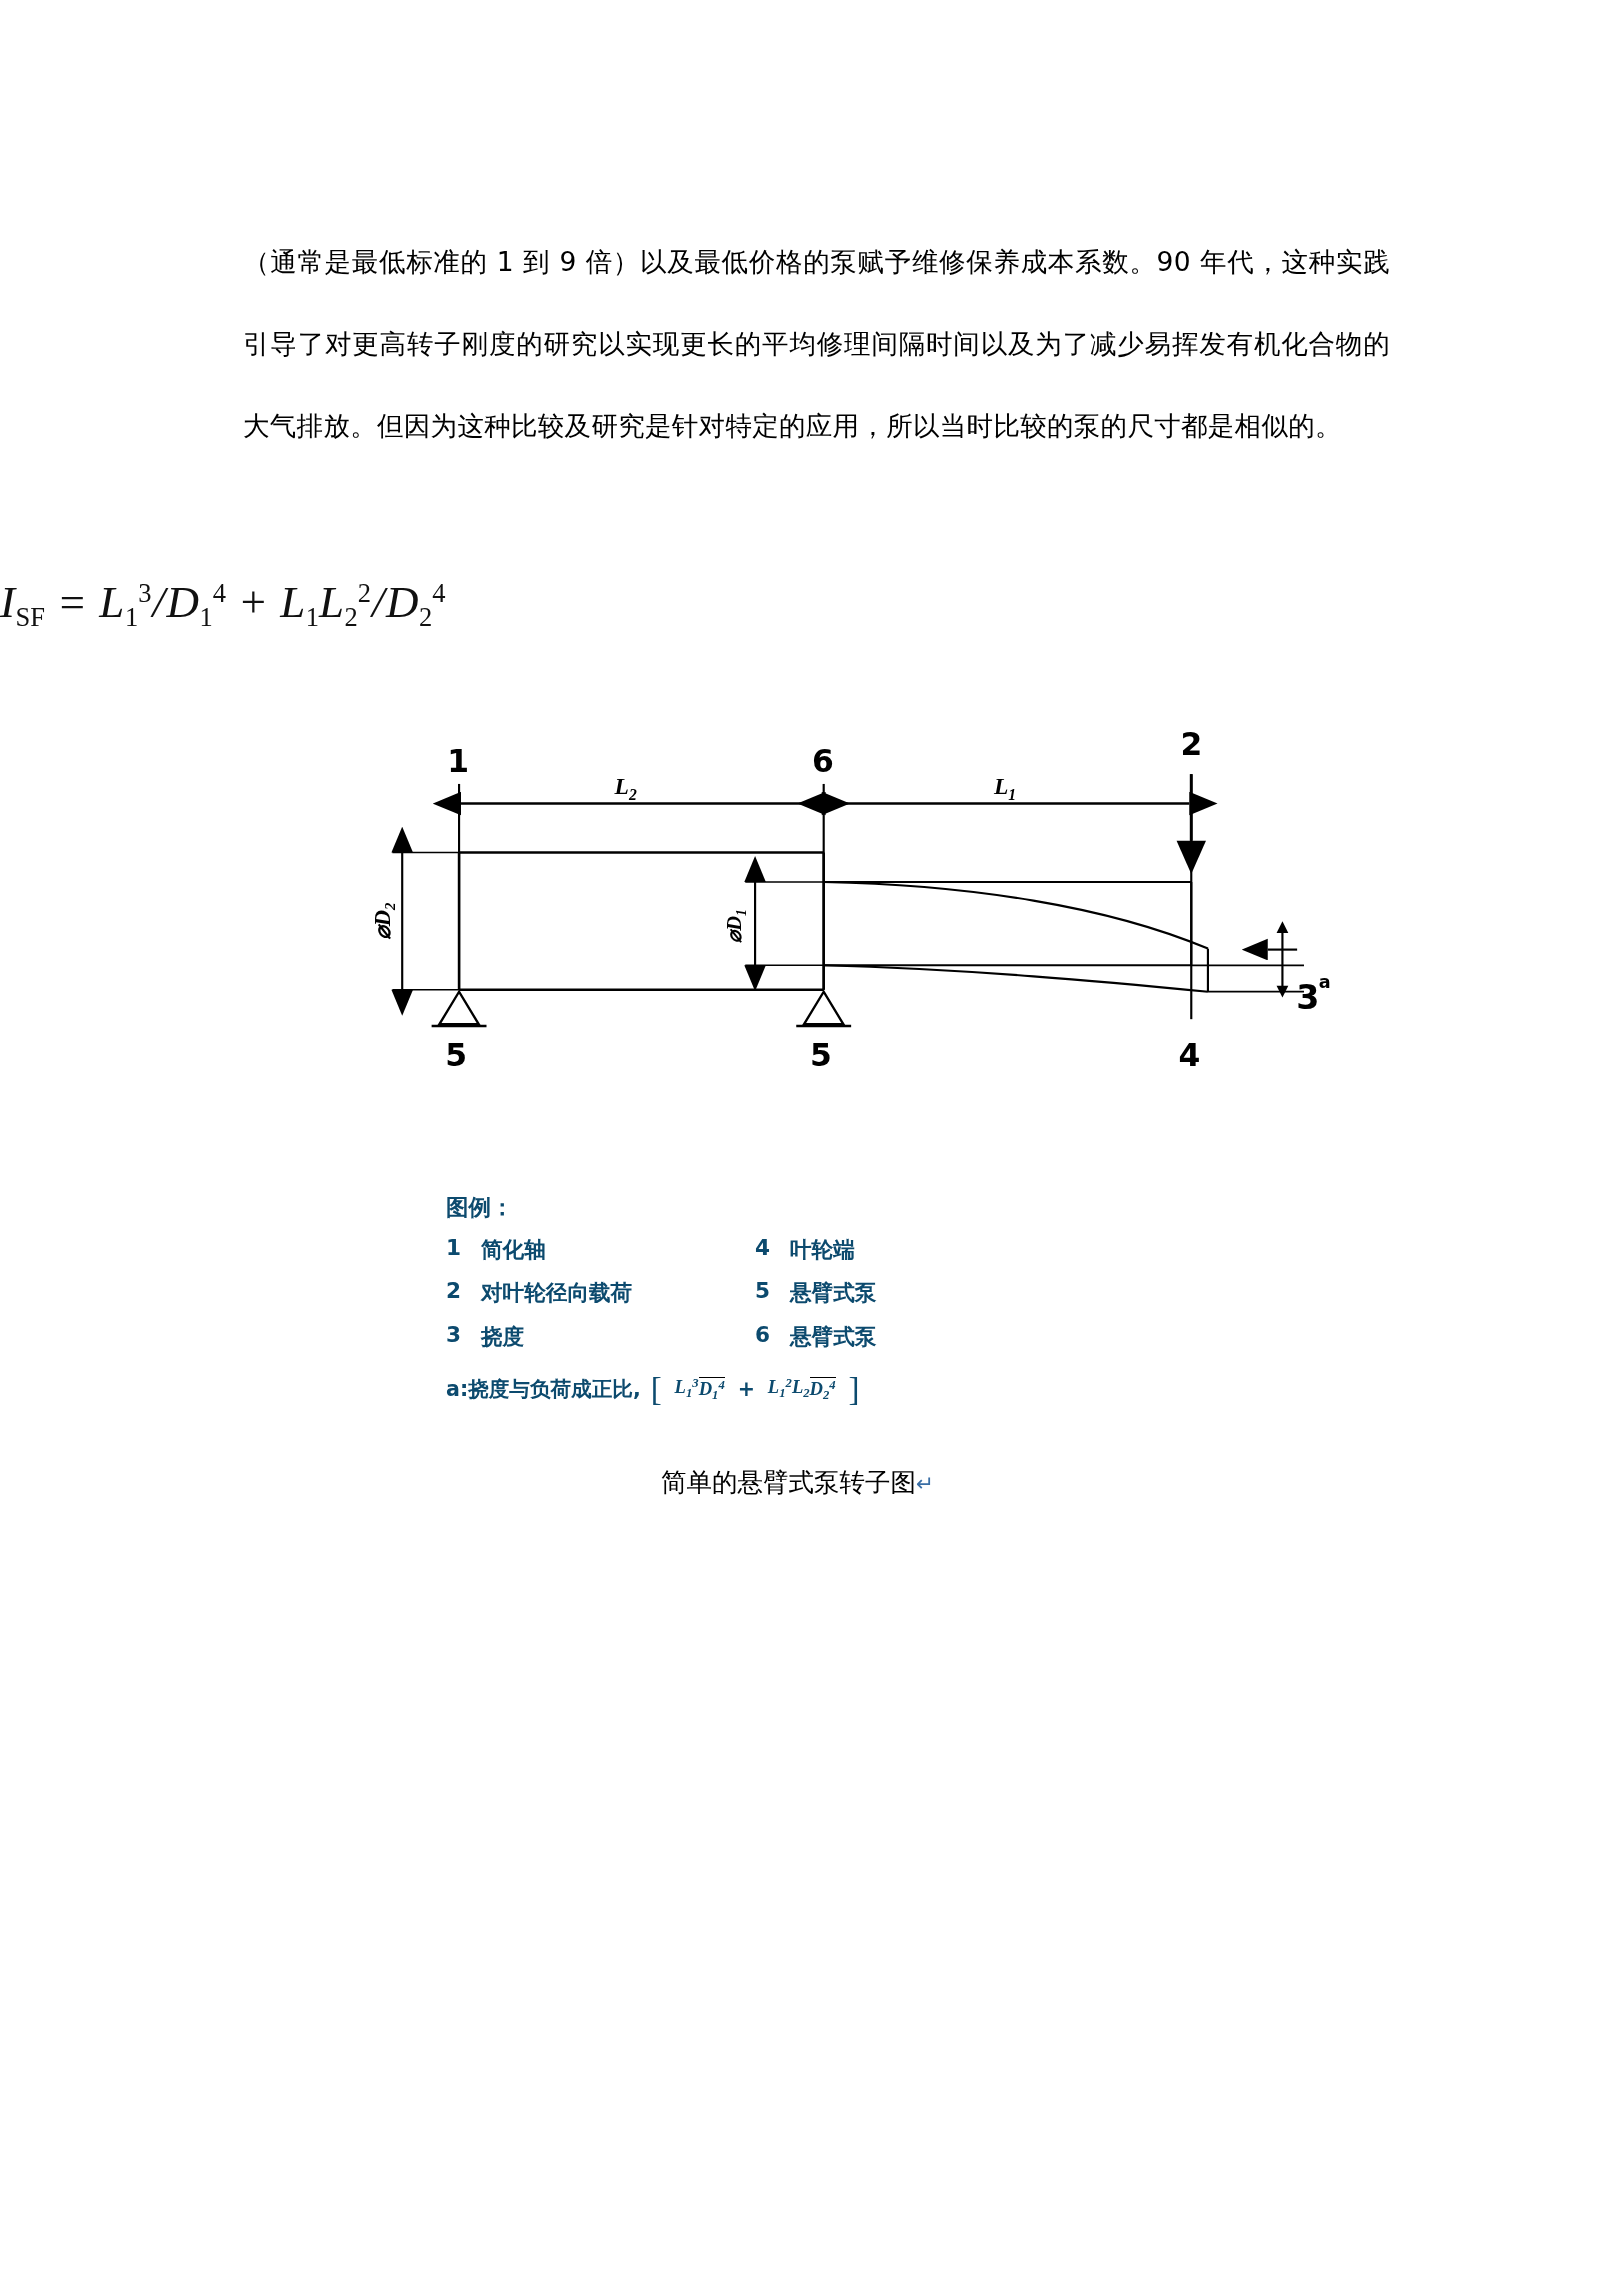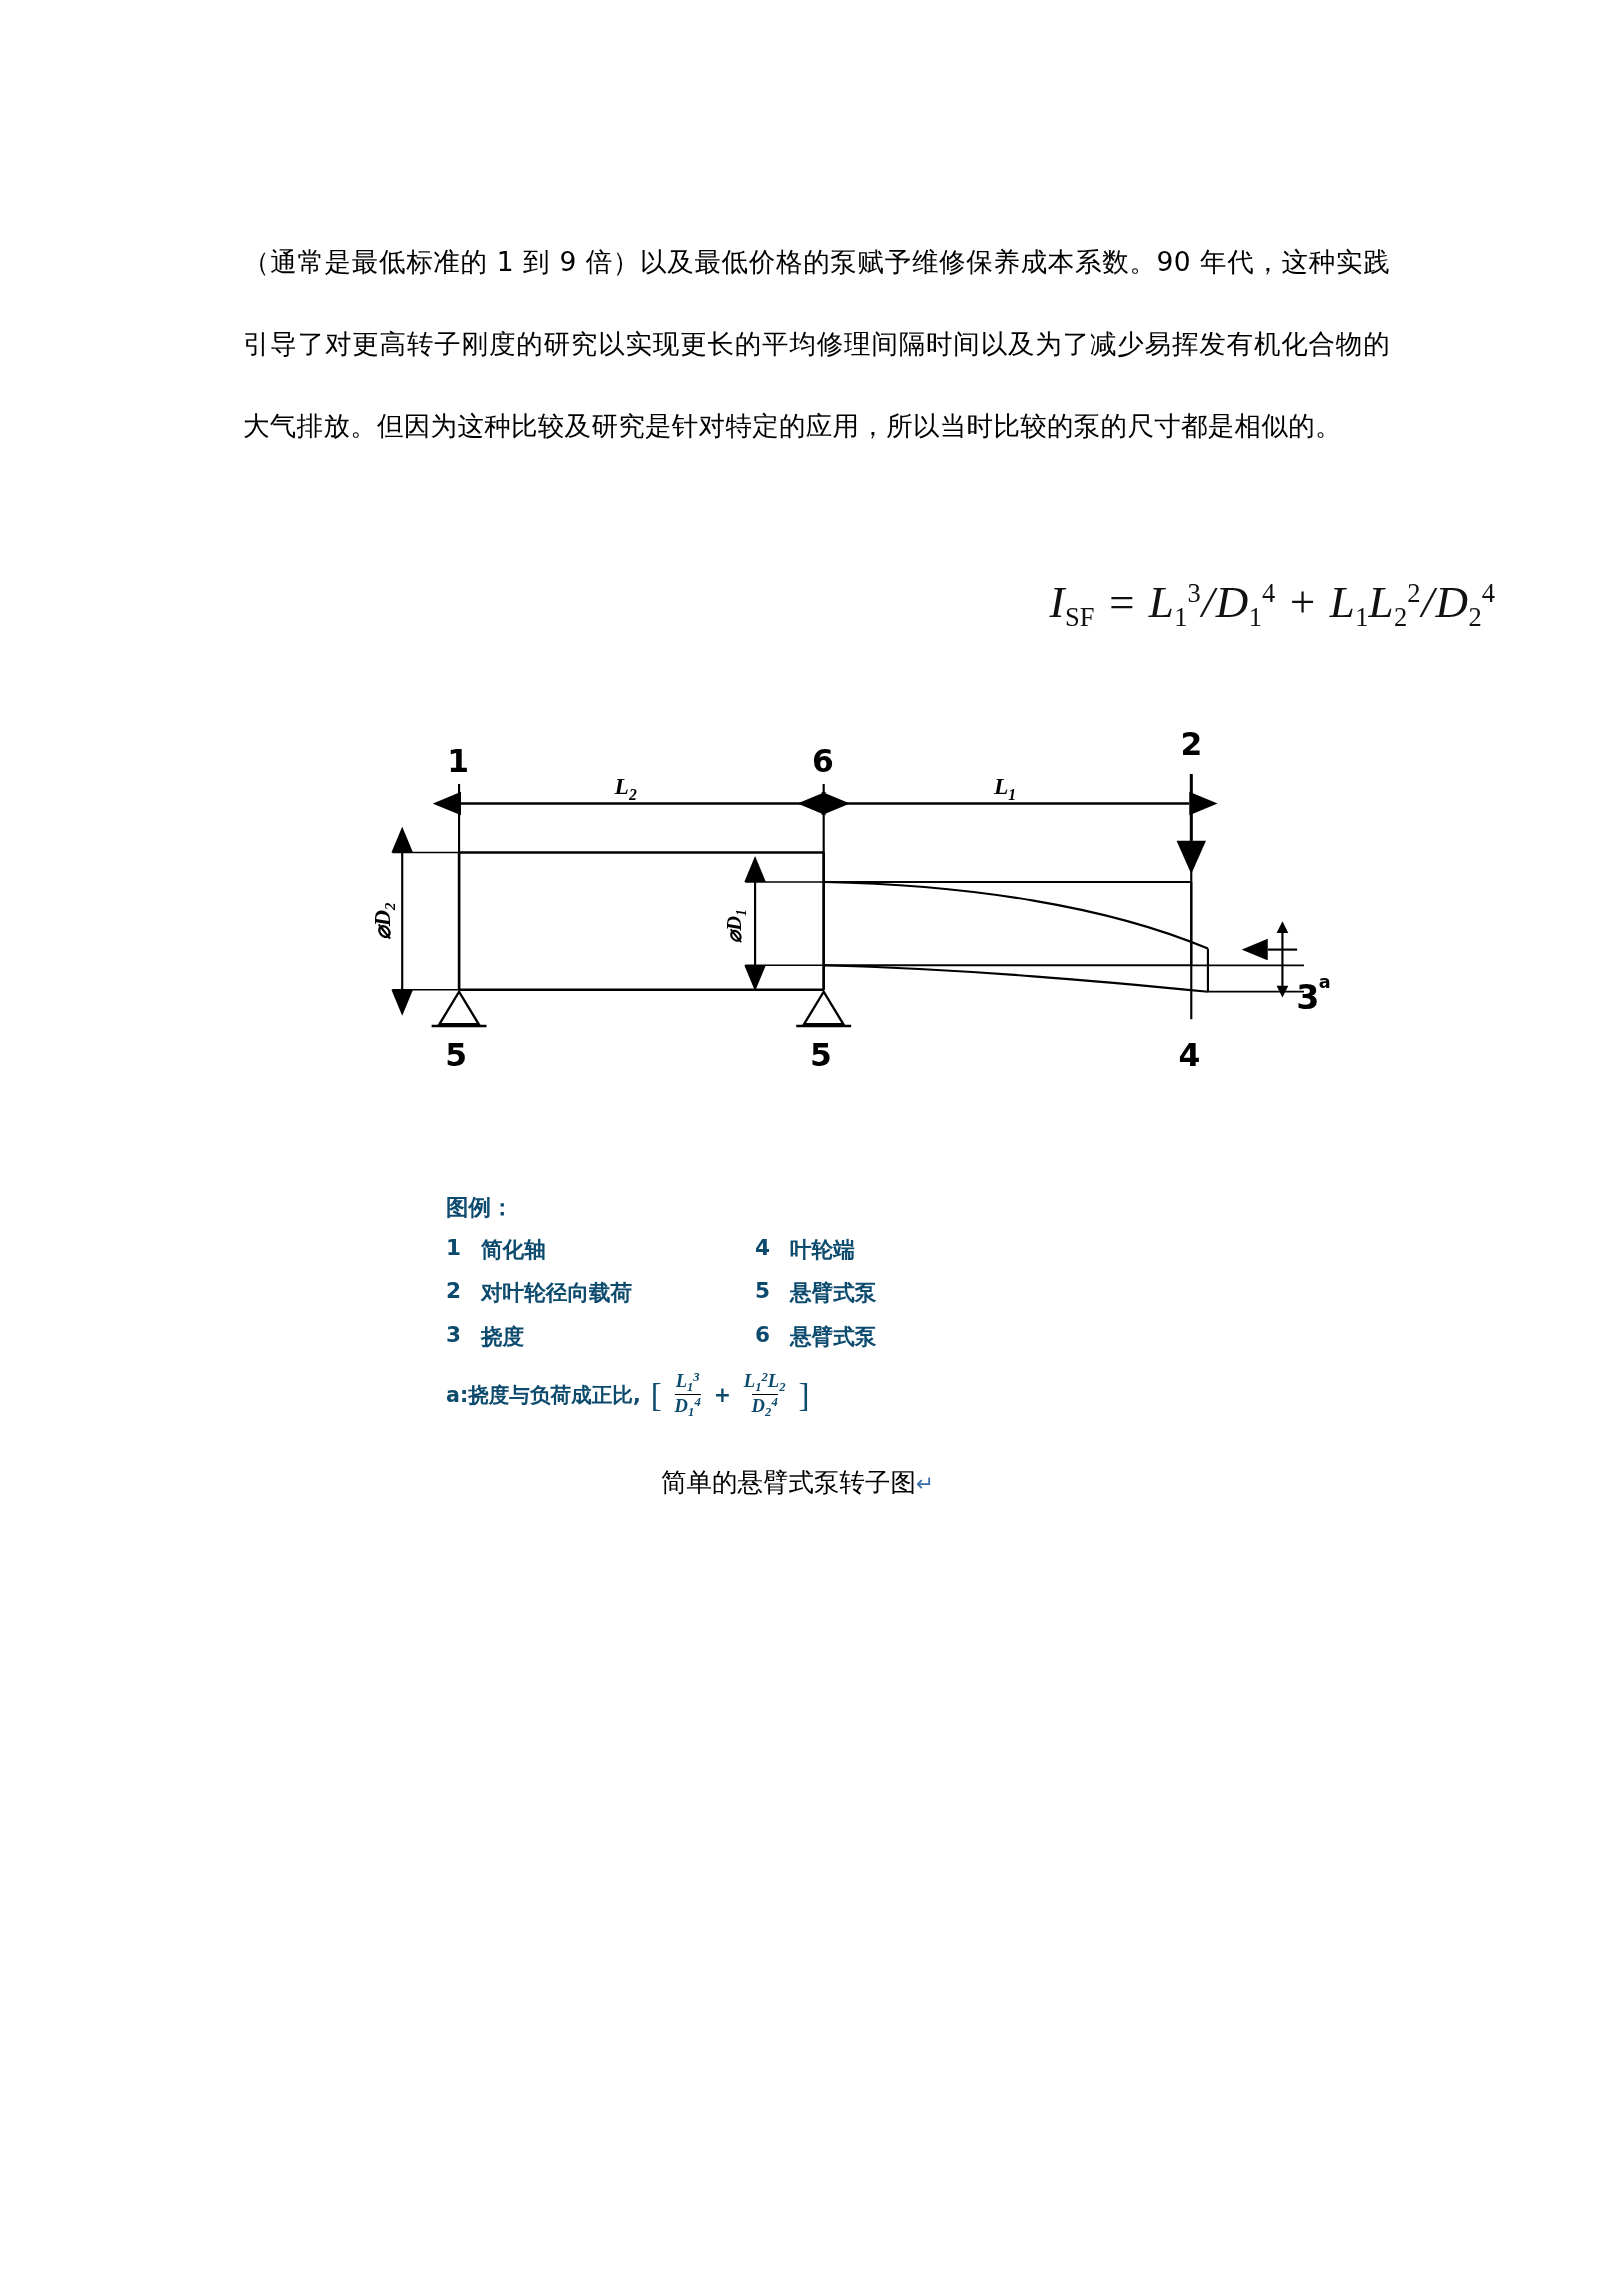--- a/index.html
+++ b/index.html
@@ -34,21 +34,21 @@
     letter-spacing: 0.3px;
     color: #000;
     text-align: justify;
   }
   
   .formula {
     position: absolute;
     left: 0;
     top: 576px;
     width: 1495px;
-    text-align: right;
+    text-align: left;
     font-family: "Liberation Serif", serif;
     font-style: italic;
     font-size: 45px;
     color: #111;
     letter-spacing: 0.5px;
   }
   .formula .sub {
     font-size: 26.5px;
     font-style: normal;
     vertical-align: -0.35em;
@@ -99,22 +99,21 @@
   .legend-note {
     margin-top: 19.6px;
     font-size: 20.6px;
     font-weight: bold;
     display: flex;
     align-items: center;
     gap: 10px;
   }
   .frac {
     display: inline-flex;
-    flex-direction: column;
-    align-items: center;
+    flex-direction: row;
     vertical-align: middle;
     font-style: italic;
     font-family: "Liberation Serif", serif;
     font-size: 18.6px;
     line-height: 1.05;
     margin: 0 2.9px;
   }
   .frac .den { border-top: 1.4px solid #000; padding-top: 1px; }
   .bracket {
     font-size: 33px;

